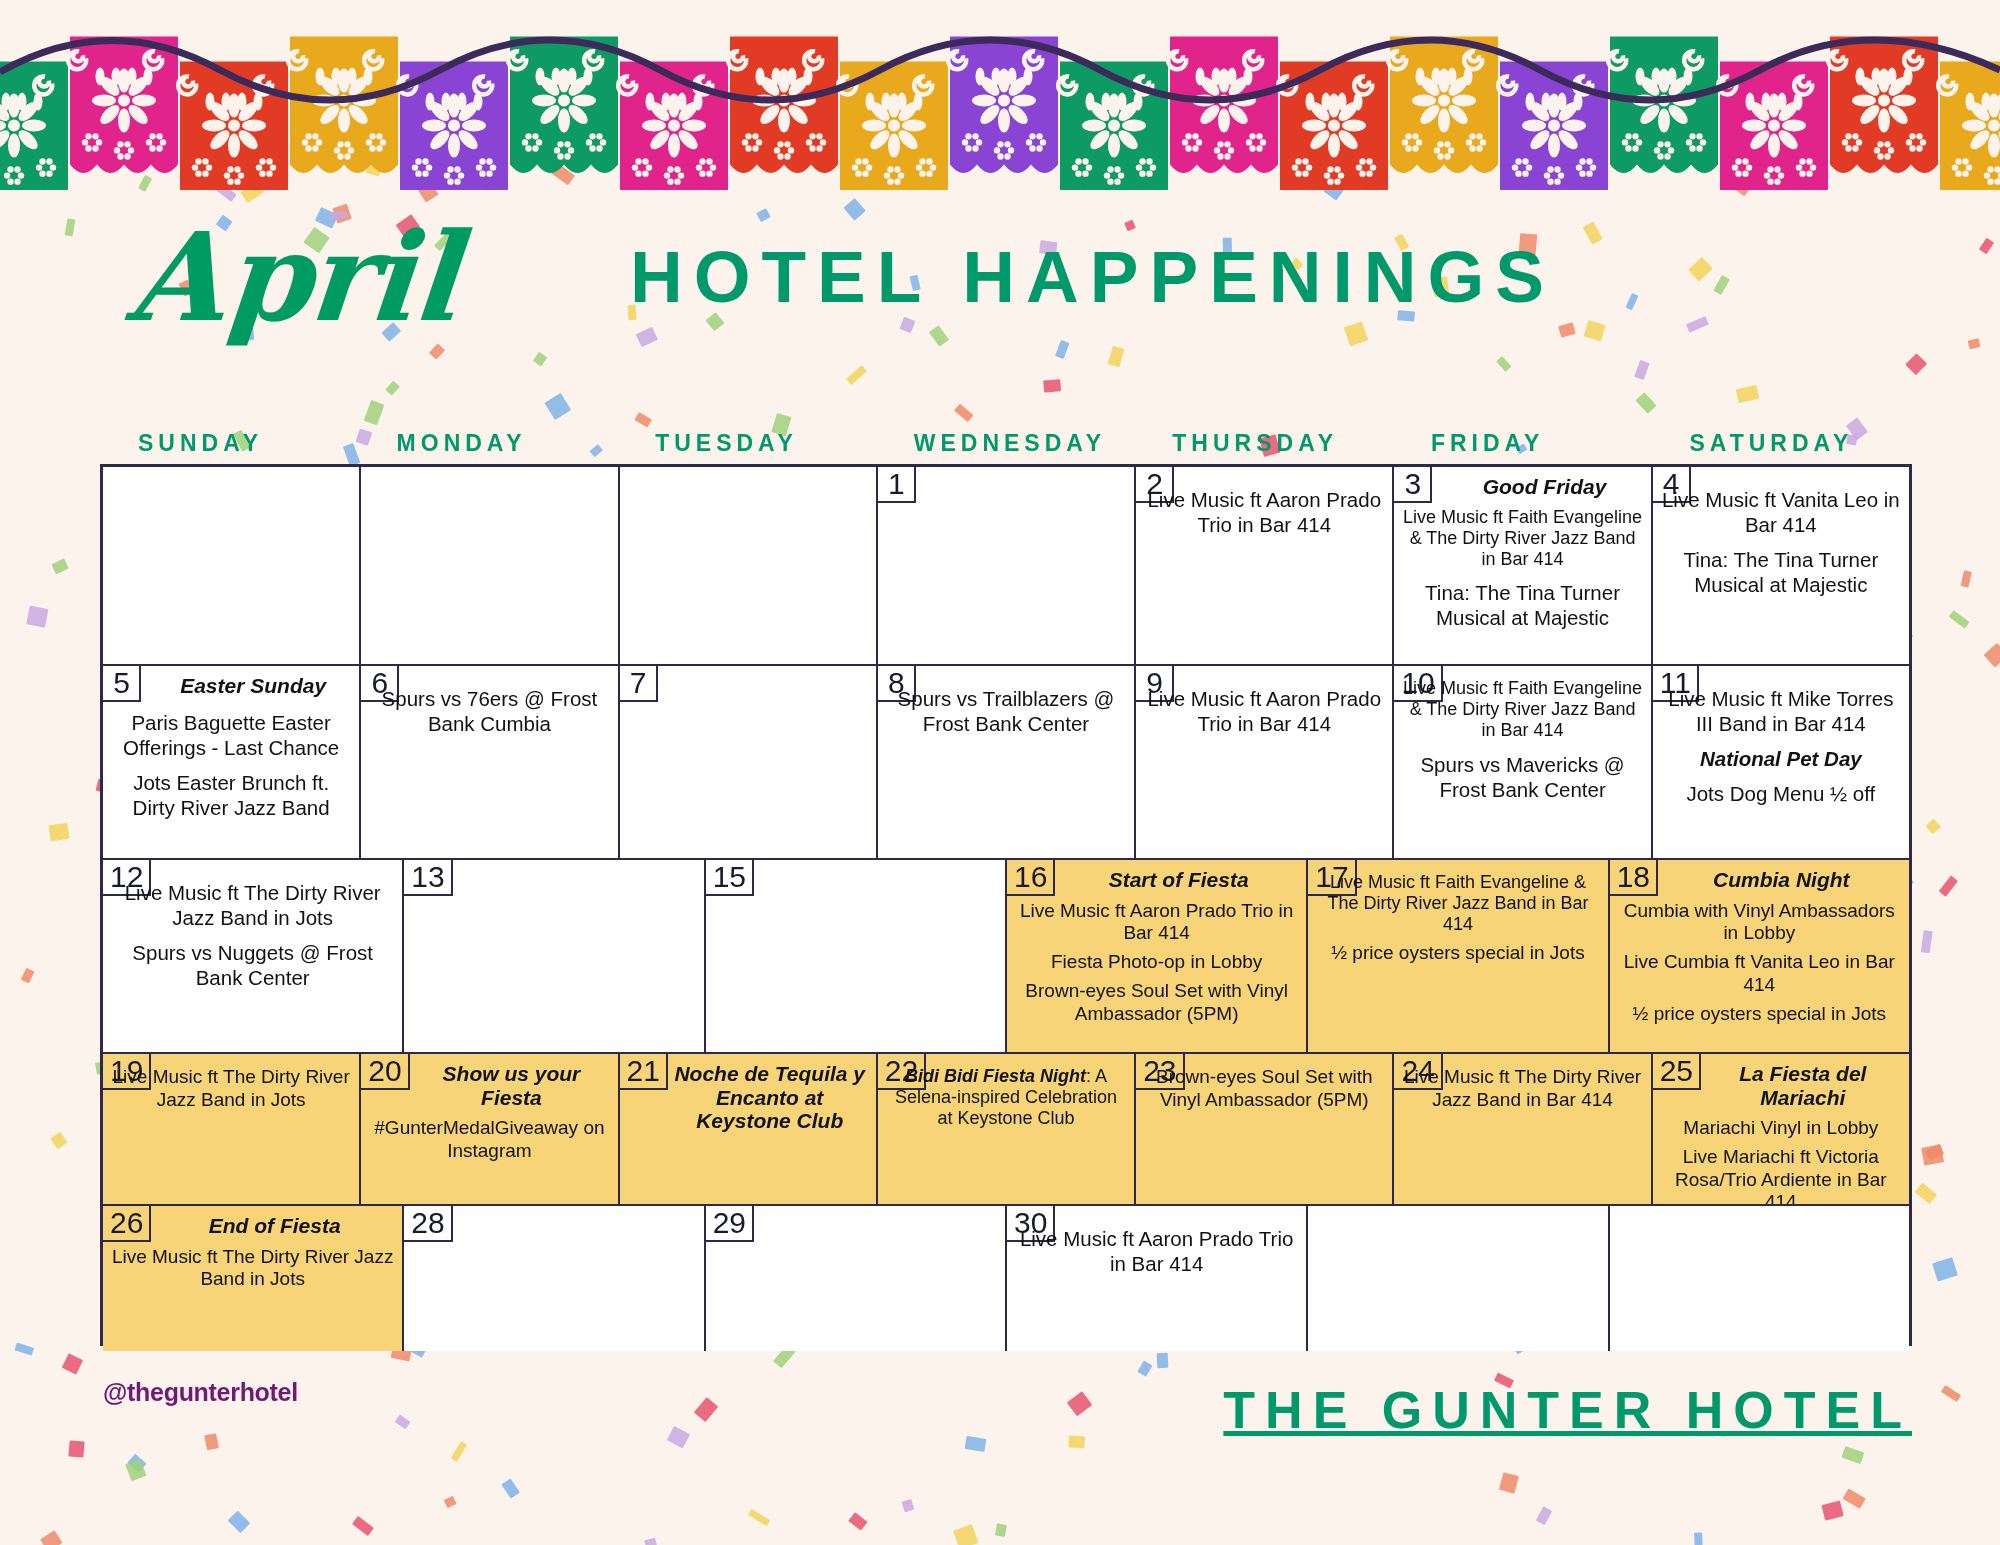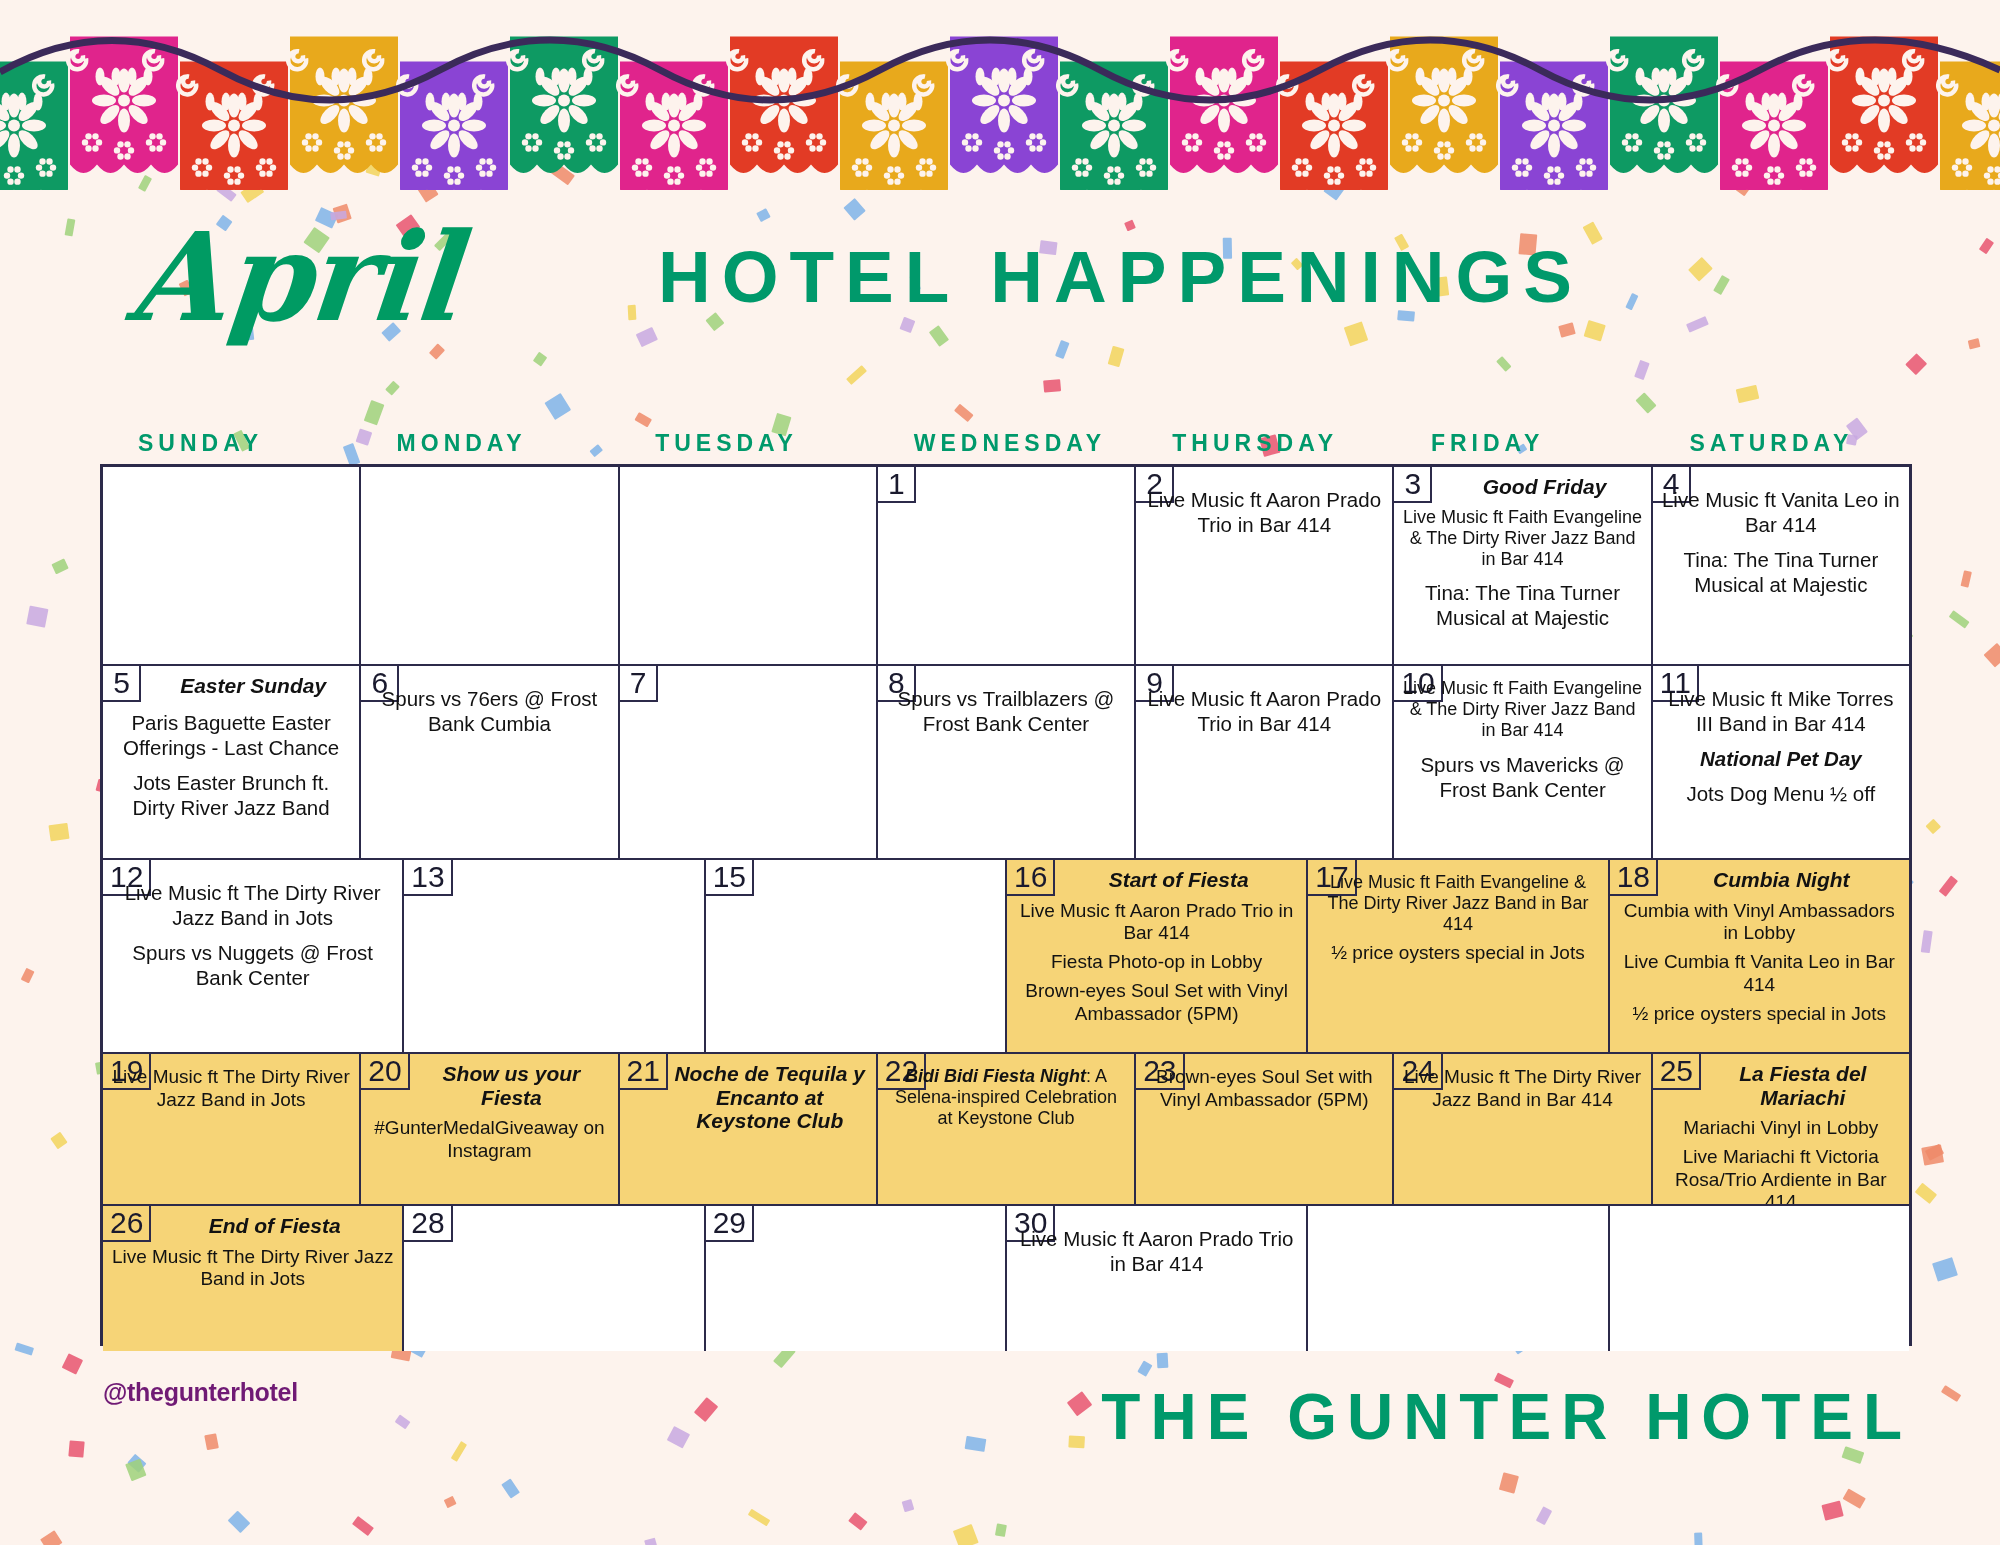--- a/index.html
+++ b/index.html
@@ -24,21 +24,20 @@
     font-style:italic;font-weight:700;
     font-size:122px;color:#009B63;
     letter-spacing:-2px;
     transform:skewX(-8deg);
   }
   #main-title{
     position:absolute;left:630px;top:10px;
     font-size:73px;font-weight:700;color:#00996B;
     letter-spacing:11px;
     font-family:"Liberation Sans", sans-serif;
-    margin-left:28px;
   }
 
   
   #weekday-row{
     position:absolute;top:430px;left:100px;width:1810px;
     display:flex;z-index:3;
   }
   .weekday{
     flex:1 1 0;text-align:left;
     font-size:23px;font-weight:700;color:#00996B;
@@ -116,23 +115,24 @@
 
   
   #handle{
     position:absolute;left:103px;top:1378px;
     font-size:25px;font-weight:700;color:#701a75;
     letter-spacing:-0.3px;z-index:3;
     font-family:"Liberation Sans", sans-serif;
   }
   #hotel-logo{
     position:absolute;right:88px;top:1380px;
-    font-size:64px;font-weight:700;color:#00996B;
+    font-size:52px;font-weight:700;color:#00996B;
     letter-spacing:10px;z-index:3;
     font-family:"Liberation Sans", sans-serif;
+    text-decoration:underline;
   }
 </style>
 </head>
 <body>
 
 <div id="confetti-layer">
     <div class="confetti" style="width: 9.25583px; height: 12.8756px; left: 255.073px; top: 1293.61px; background: rgb(200, 168, 224); transform: rotate(68deg); opacity: 0.85;"></div>
     <div class="confetti" style="width: 12.3335px; height: 16.8304px; left: 1766.84px; top: 1061.09px; background: rgb(200, 168, 224); transform: rotate(298deg); opacity: 0.85;"></div>
     <div class="confetti" style="width: 18.6833px; height: 17.939px; left: 235.357px; top: 322.275px; background: rgb(127, 179, 232); transform: rotate(84deg); opacity: 0.85;"></div>
     <div class="confetti" style="width: 18.7831px; height: 13.9292px; left: 1208.3px; top: 588.092px; background: rgb(127, 179, 232); transform: rotate(211deg); opacity: 0.85;"></div>

